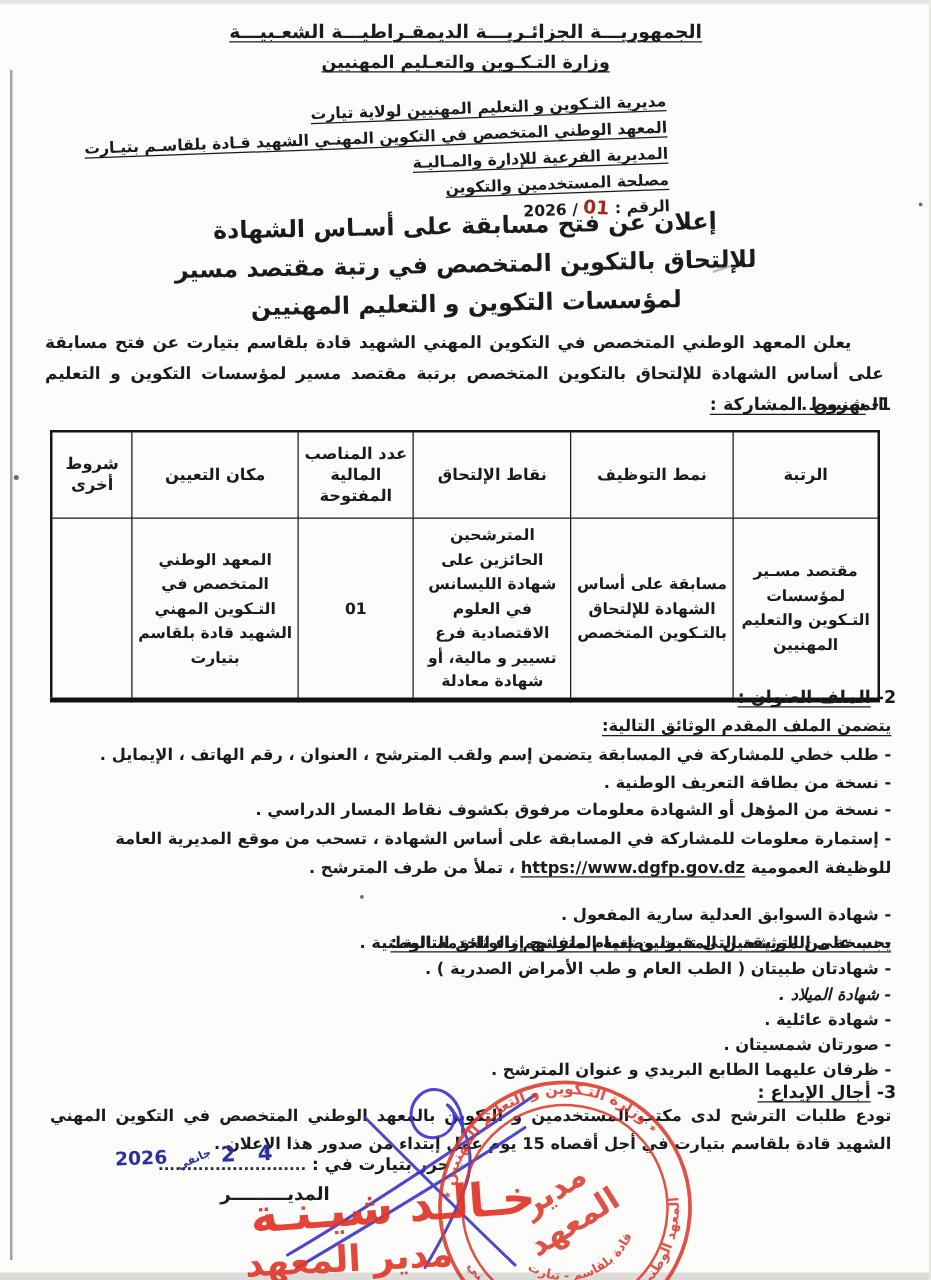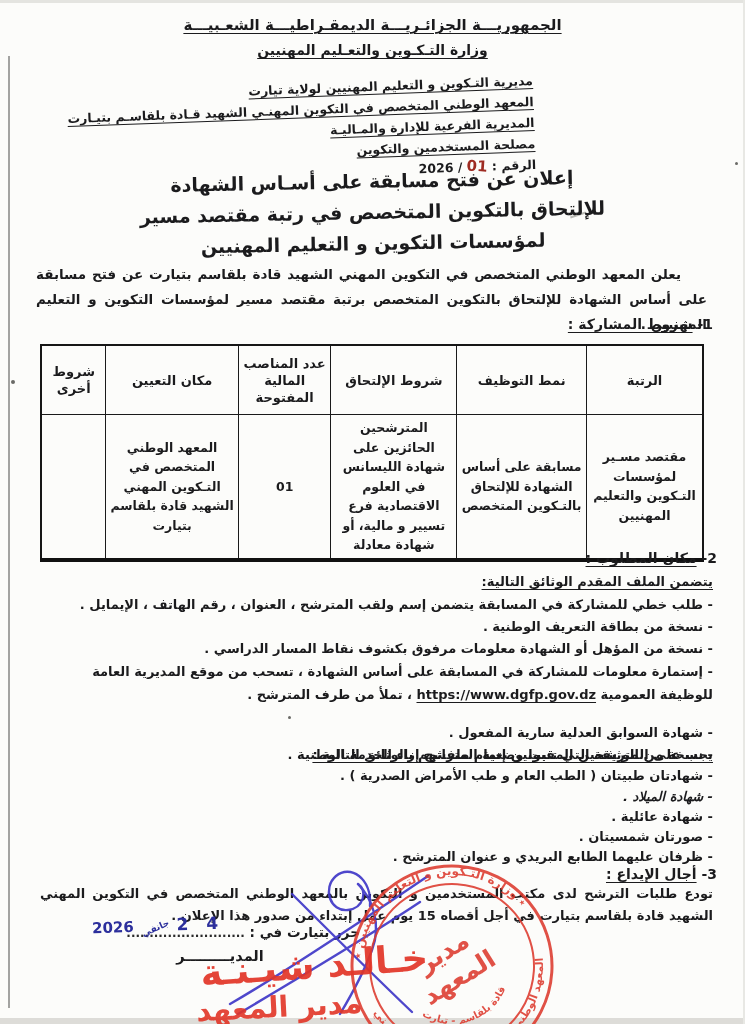--- a/index.html
+++ b/index.html
@@ -128,41 +128,41 @@
         <col style="width:19.6%">
         <col style="width:19%">
       <col style="width:14%">
         <col style="width:20%">
         <col style="width:9.8%">
     </colgroup>
     <thead>
       <tr>
         <th>الرتبة</th>
         <th>نمط التوظيف</th>
-        <th>شروط الإلتحاق</th>
+        <th>نقاط الإلتحاق</th>
         <th>عدد المناصب المالية المفتوحة</th>
         <th>مكان التعيين</th>
         <th>شروط أخرى</th>
       </tr>
     </thead>
     <tbody>
       <tr>
         <td>مقتصد مسـير لمؤسسات التـكوين والتعليم المهنيين</td>
         <td>مسابقة على أساس الشهادة للإلتحاق بالتـكوين المتخصص</td>
         <td>المترشحين الحائزين على شهادة الليسانس في العلوم الاقتصادية فرع تسيير و مالية، أو شهادة معادلة</td>
         <td>01</td>
         <td>المعهد الوطني المتخصص في التـكوين المهني الشهيد قادة بلقاسم بتيارت</td>
         <td></td>
       </tr>
     </tbody>
   </table>
 
   <div class="abs sec2 sec-head b">
     <span>2-</span>
-    <span class="u">مكان المطلوب :</span>
+    <span class="u">الملف العنوان :</span>
   </div>
   <div class="abs sub-u b u">يتضمن الملف المقدم الوثائق التالية:</div>
 
   <div class="abs li b" style="top:597px;">- طلب خطي للمشاركة في المسابقة يتضمن إسم ولقب المترشح ، العنوان ، رقم الهاتف ، الإيمايل .</div>
   <div class="abs li b" style="top:619px;">- نسخة من بطاقة التعريف الوطنية .</div>
   <div class="abs li b" style="top:641px;">- نسخة من المؤهل أو الشهادة معلومات مرفوق بكشوف نقاط المسار الدراسي .</div>
 
   <div class="abs form-item b">
     <span>- إستمارة معلومات للمشاركة في المسابقة على أساس الشهادة ، تسحب من موقع المديرية العامة للوظيفة العمومية </span><span class="url">https://www.dgfp.gov.dz</span><span> ، تملأ من طرف المترشح .</span>
   </div>

